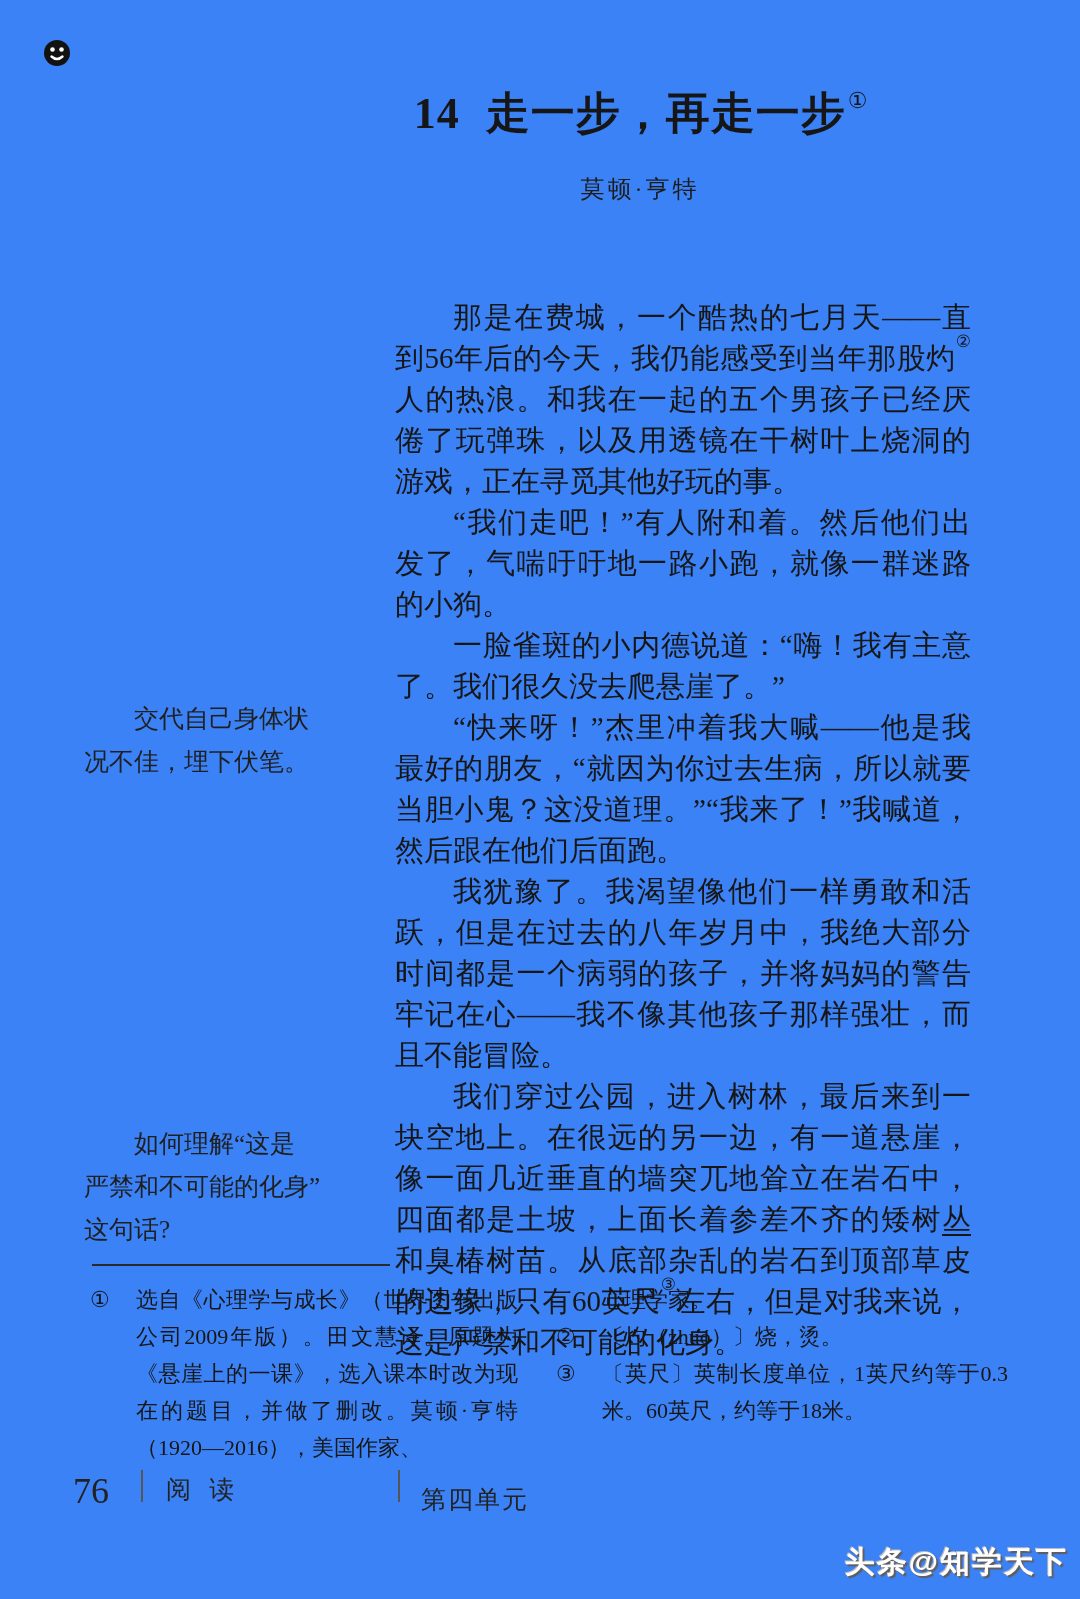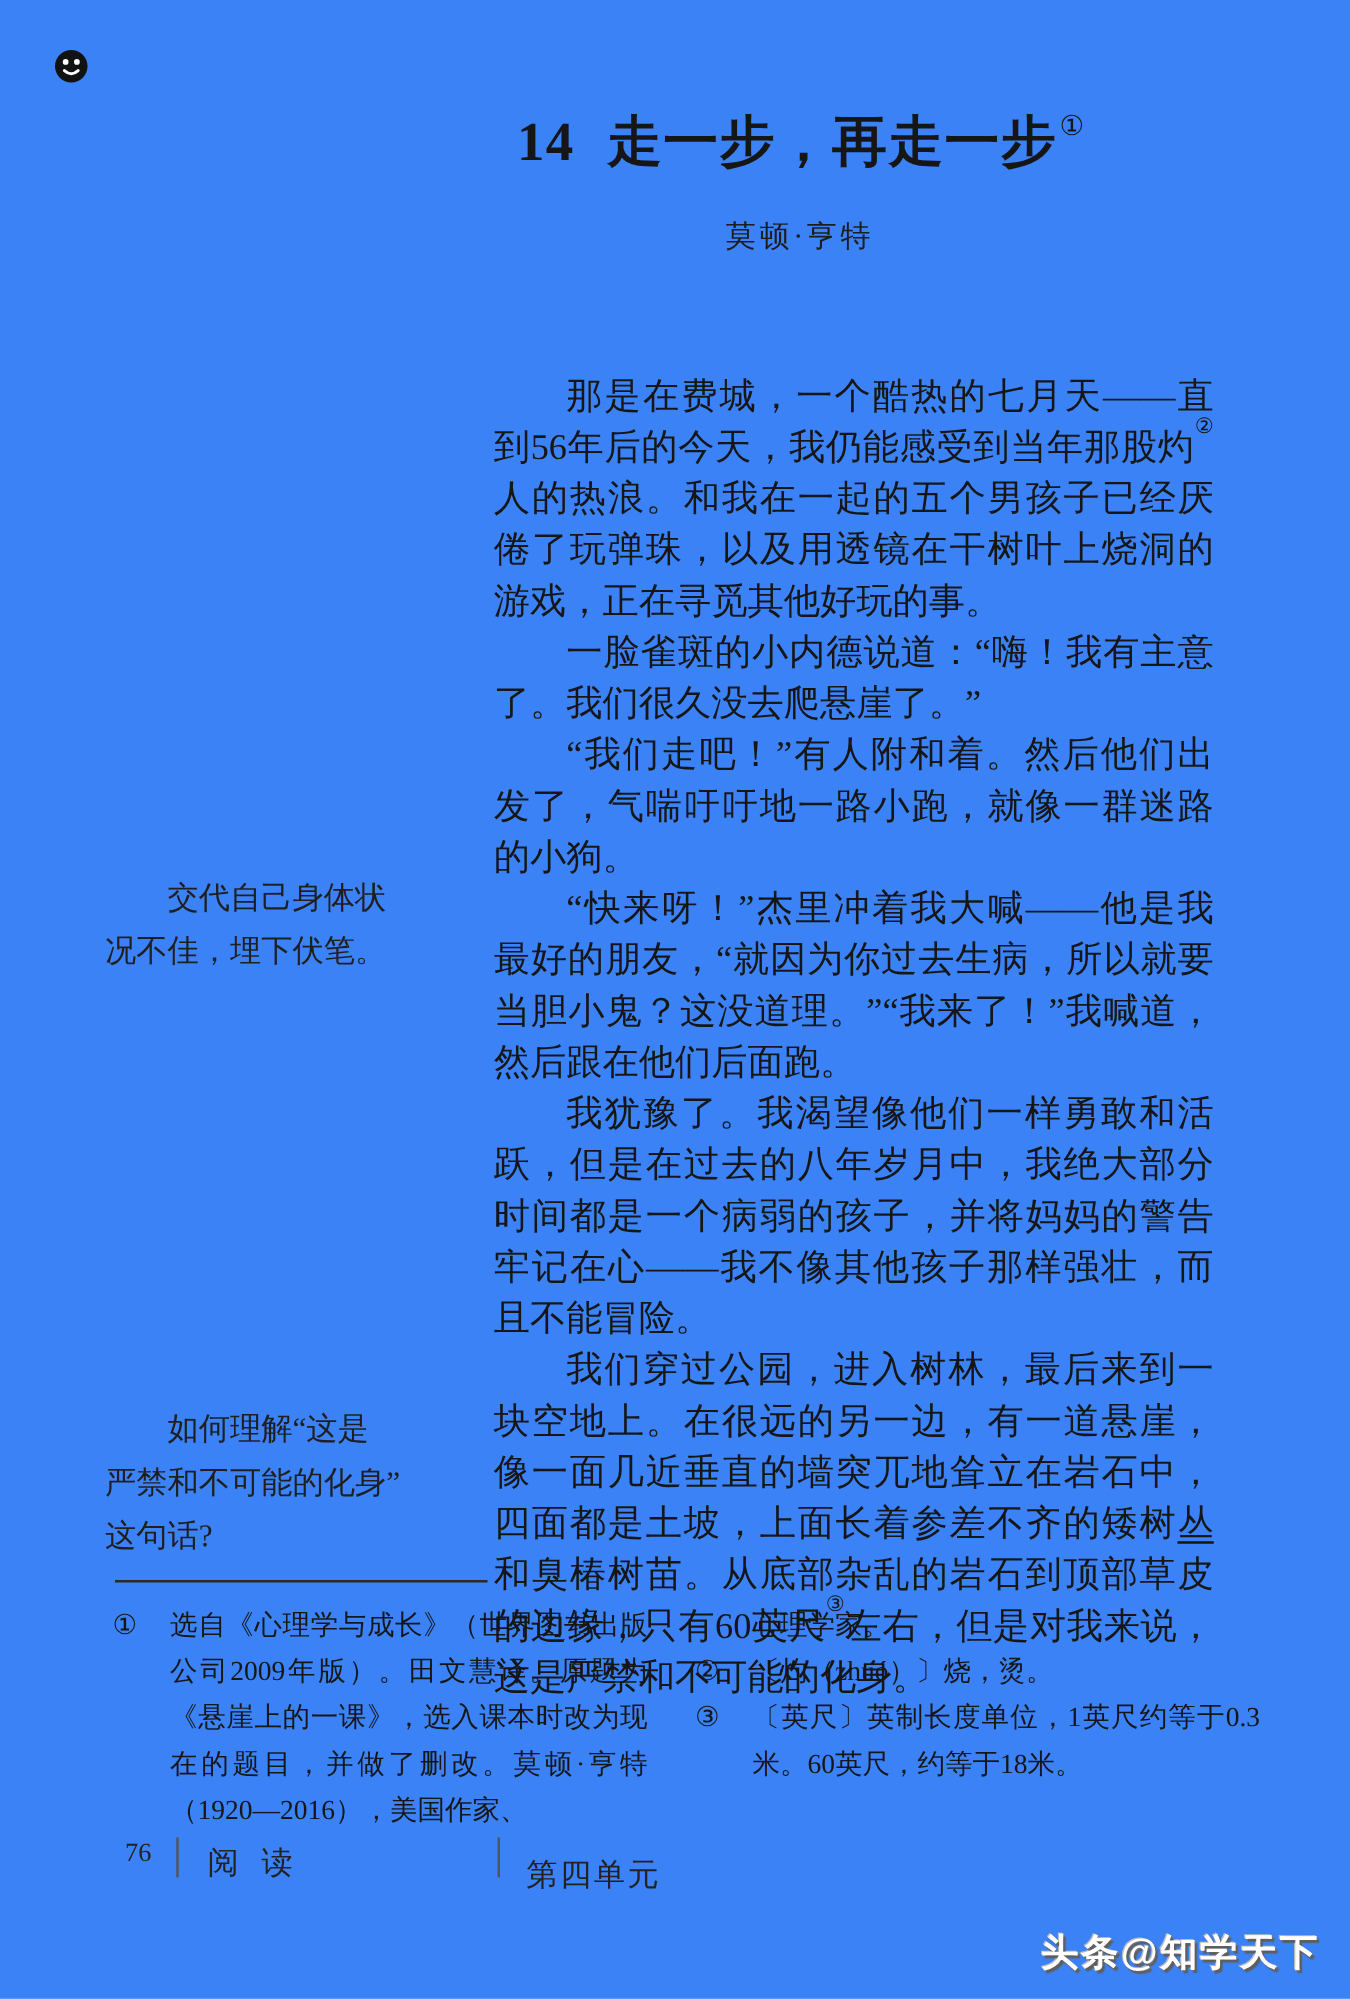--- a/index.html
+++ b/index.html
@@ -29,28 +29,28 @@
   .fn-rule{position:absolute;left:92px;top:1264px;width:298px;height:2px;background:#2a2a2a;}
 
   .footnotes{position:absolute;top:1281px;font-size:22px;line-height:37px;color:#161616;}
   .fn-left{left:90px;width:428px;}
   .fn-right{left:556px;width:452px;}
   .fn{position:relative;padding-left:46px;text-align:justify;}
   .fn .marker{position:absolute;left:0;top:0;}
   .fn-cont{padding-left:46px;}
 
   footer{position:absolute;left:0;top:1468px;width:1080px;height:40px;font-size:25px;color:#222;}
-  .pgnum{position:absolute;left:100px;top:2px;font-size:21px;}
+  .pgnum{position:absolute;left:73px;top:2px;font-size:36px;}
   .fbar{position:absolute;width:2px;height:32px;top:2px;background:#555;}
   .fbar-1{left:141px;}
   .fbar-2{left:398px;}
   .fsec{position:absolute;left:166px;top:5px;letter-spacing:6px;}
   .funit{position:absolute;left:421px;top:15px;letter-spacing:2px;}
 
-  .watermark{position:absolute;right:24px;top:1542px;font-size:30px;font-weight:700;
+  .watermark{position:absolute;right:12px;top:1542px;font-size:30px;font-weight:700;
              font-family:"Liberation Sans","DejaVu Sans",sans-serif;color:#ffffff;
              text-shadow:2px 2px 1px #5e5e5e, -1px -1px 0 #bdbdbd, 1px 1px 0 #7a7a7a;
              letter-spacing:2px;margin-left:12px;}
 </style>
 </head>
 <body>
 
 <div class="page">
 
   <div class="smiley">
@@ -70,22 +70,22 @@
   </header>
 
   <aside class="mnote mnote-1">交代自己身体状
 况不佳，埋下伏笔。</aside>
   <aside class="mnote mnote-2">如何理解“这是
 严禁和不可能的化身”
 这句话?</aside>
 
   <main>
     <p><span>那是在费城，一个酷热的七月天——直到56年后的今天，我仍能感受到当年那股灼</span><sup>②</sup><span>人的热浪。和我在一起的五个男孩子已经厌倦了玩弹珠，以及用透镜在干树叶上烧洞的游戏，正在寻觅其他好玩的事。</span></p>
+    <p>“我们走吧！”有人附和着。然后他们出发了，气喘吁吁地一路小跑，就像一群迷路的小狗。</p>
     <p>一脸雀斑的小内德说道：“嗨！我有主意了。我们很久没去爬悬崖了。”</p>
-    <p>“我们走吧！”有人附和着。然后他们出发了，气喘吁吁地一路小跑，就像一群迷路的小狗。</p>
     <p>“快来呀！”杰里冲着我大喊——他是我最好的朋友，“就因为你过去生病，所以就要当胆小鬼？这没道理。”“我来了！”我喊道，然后跟在他们后面跑。</p>
     <p>我犹豫了。我渴望像他们一样勇敢和活跃，但是在过去的八年岁月中，我绝大部分时间都是一个病弱的孩子，并将妈妈的警告牢记在心——我不像其他孩子那样强壮，而且不能冒险。</p>
     <p><span>我们穿过公园，进入树林，最后来到一块空地上。在很远的另一边，有一道悬崖，像一面几近垂直的墙突兀地耸立在岩石中，四面都是土坡，上面长着参差不齐的矮树</span><span class="uline">丛</span><span>和臭椿树苗。从底部杂乱的岩石到顶部草皮的边缘，只有60英尺</span><sup>③</sup><span>左右，但是对我来说，这是严禁和不可能的化身。</span></p>
   </main>
 
   <div class="fn-rule"></div>
 
   <div class="footnotes fn-left">
     <div class="fn">
       <span class="marker">①</span>

